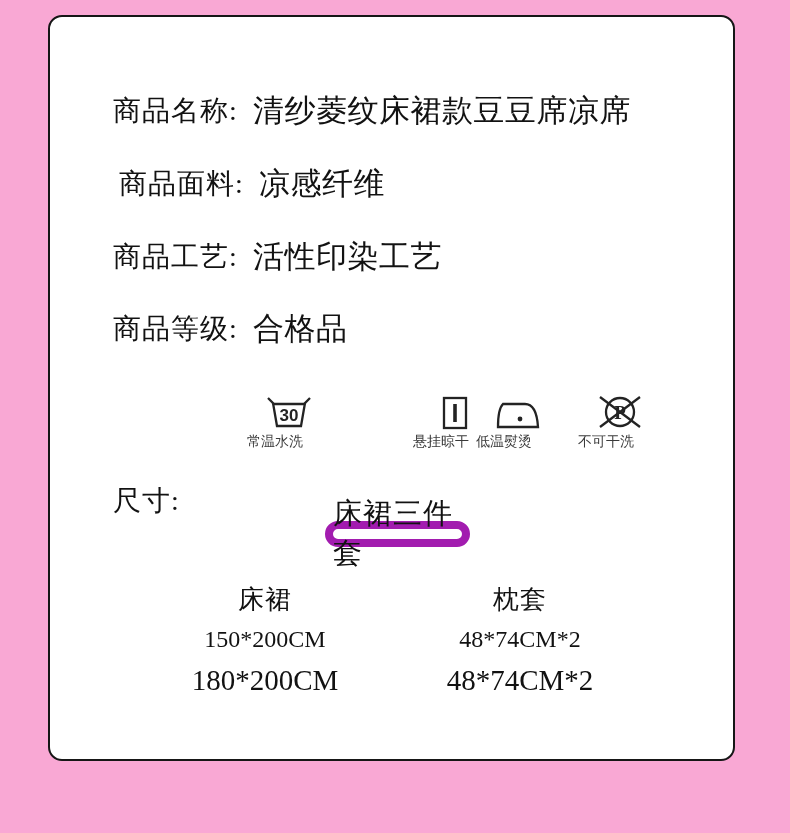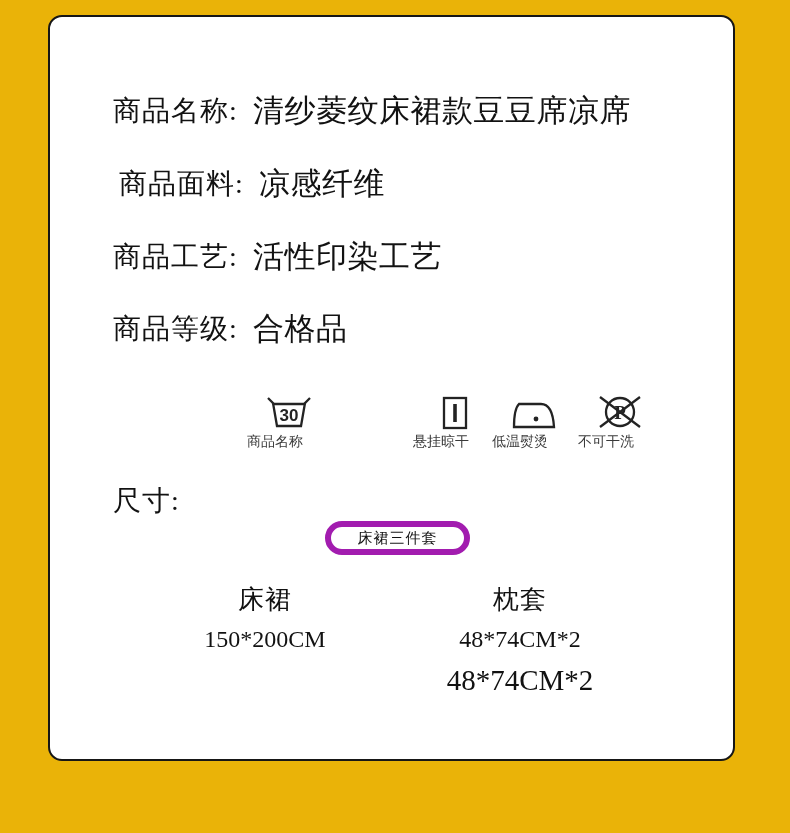--- a/index.html
+++ b/index.html
@@ -1,17 +1,17 @@
 <!DOCTYPE html>
 <html><head>
 <meta charset="utf-8">
 <style>
   html,body{margin:0;padding:0;background:#ffffff;}
   .page{
-    position:relative;width:790px;height:833px;background:#eab308;
+    position:relative;width:790px;height:833px;background:#f9a8d4;
     font-family:"Liberation Serif","DejaVu Serif",serif;color:#121212;
     overflow:hidden;
     text-decoration:underline;
   }
   .frame{
     position:absolute;left:48px;top:15px;width:687px;height:746px;
     border:2px solid #161616;border-radius:14px;background:#ffffff;
     box-sizing:border-box;
   }
   .spec-row{position:absolute;left:113px;display:flex;align-items:center;height:36px;white-space:nowrap;}
@@ -22,26 +22,26 @@
   .row-2{top:239px;}
   .row-3{top:311px;}
   .wash-label{position:absolute;left:113px;top:386px;font-size:28px;letter-spacing:1px;}
   .wash-item{position:absolute;top:389px;width:84px;text-align:left;}
   .wash-item .glyph{height:41px;display:flex;align-items:flex-end;justify-content:center;}
   .wash-item svg{display:block;}
   .wash-item .caption{
     margin-top:3px;font-size:14px;color:#3a3a3a;
     font-family:"Liberation Sans","DejaVu Sans",sans-serif;white-space:nowrap;
   }
-  .wash-0{left:247px;} .wash-1{left:333px;} .wash-2{left:413px;} .wash-3{left:492px;} .wash-4{left:578px;}
+  .wash-0{left:247px;} .wash-1{left:333px;} .wash-2{left:413px;} .wash-3{left:476px;} .wash-4{left:578px;}
   .size-label{position:absolute;left:113px;top:462px;font-size:28px;letter-spacing:1px;margin-top:20px;}
   .pill{
-    position:absolute;left:325px;top:521px;width:145px;height:34px;box-sizing:border-box;
-    border:6px solid #a21caf;border-radius:20px;display:flex;align-items:center;justify-content:center;
-    font-size:15px;letter-spacing:1px;background:#ffffff;
+    position:absolute;left:325px;top:521px;width:145px;height:26px;box-sizing:border-box;
+    border:8px solid #a21caf;border-radius:20px;display:flex;align-items:center;justify-content:center;
+    font-size:29px;letter-spacing:1px;background:#ffffff;
   }
   .tbl-cell{position:absolute;width:240px;text-align:center;white-space:nowrap;}
   .tbl-head{top:582px;font-size:26px;letter-spacing:1px;}
   .tbl-r1{top:626px;font-size:24px;}
   .tbl-r2{top:664px;font-size:29px;}
   .col-a{left:145px;}
   .col-b{left:400px;}
   .icon-stroke{stroke:#232323;fill:none;stroke-width:2.3;}
   .icon-num{font-family:"Liberation Sans","DejaVu Sans",sans-serif;font-weight:bold;fill:#232323;}
 </style>
@@ -70,21 +70,21 @@
 
 
   <div class="wash-item wash-0">
     <div class="glyph">
       <svg width="46" height="36" viewBox="0 0 46 36">
         <path class="icon-stroke" d="M2,4 L8,10 L38,10 L44,4"></path>
         <path class="icon-stroke" d="M7,9 L11,32 L35,32 L39,9"></path>
         <text class="icon-num" x="23" y="27" font-size="17" text-anchor="middle">30</text>
       </svg>
     </div>
-    <div class="caption">商品名称</div>
+    <div class="caption">常温水洗</div>
   </div>
 
 
   <div class="wash-item wash-2">
     <div class="glyph">
       <svg width="26" height="34" viewBox="0 0 26 34">
         <rect class="icon-stroke" x="2" y="2" width="22" height="30"></rect>
         <line x1="13" y1="8" x2="13" y2="26" stroke="#232323" stroke-width="3.6"></line>
       </svg>
     </div>
@@ -114,14 +114,15 @@
 
   <div class="size-label">尺寸:</div>
 
   <div class="pill">床裙三件套</div>
 
   <div class="tbl-cell tbl-head col-a">床裙</div>
   <div class="tbl-cell tbl-head col-b">枕套</div>
 
   <div class="tbl-cell tbl-r1 col-a">150*200CM</div>
   <div class="tbl-cell tbl-r1 col-b">48*74CM*2</div>
+  <div class="tbl-cell tbl-r2 col-a">180*200CM</div>
   <div class="tbl-cell tbl-r2 col-b">48*74CM*2</div>
 </div>
 
 </body></html>

